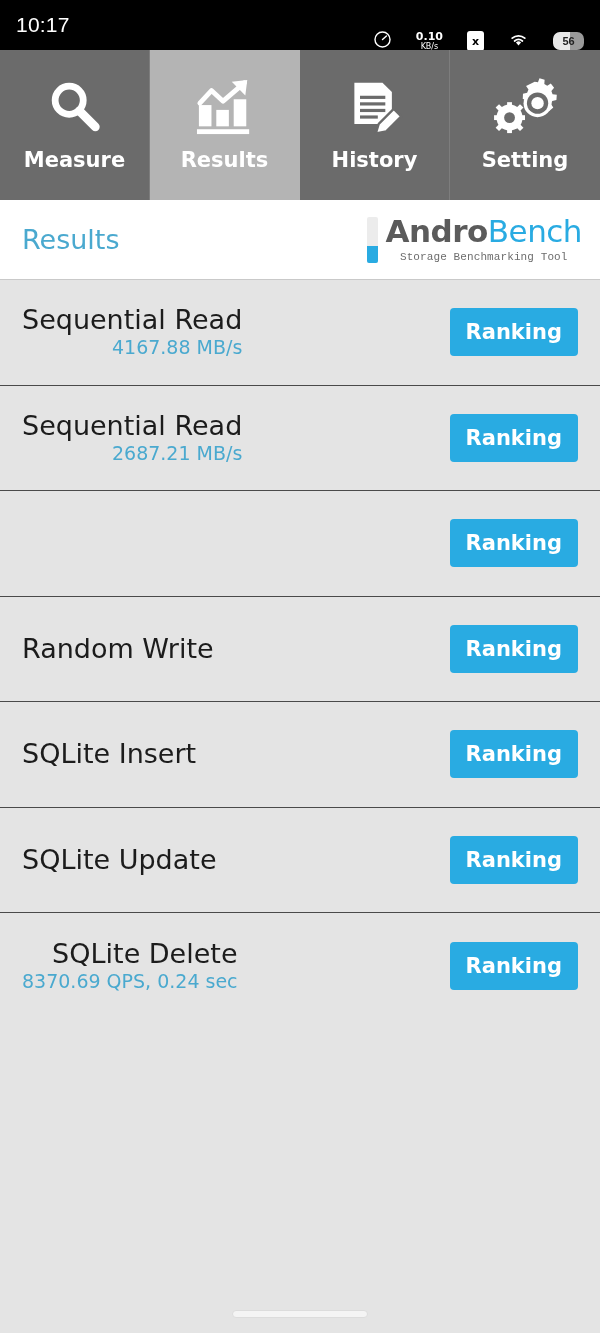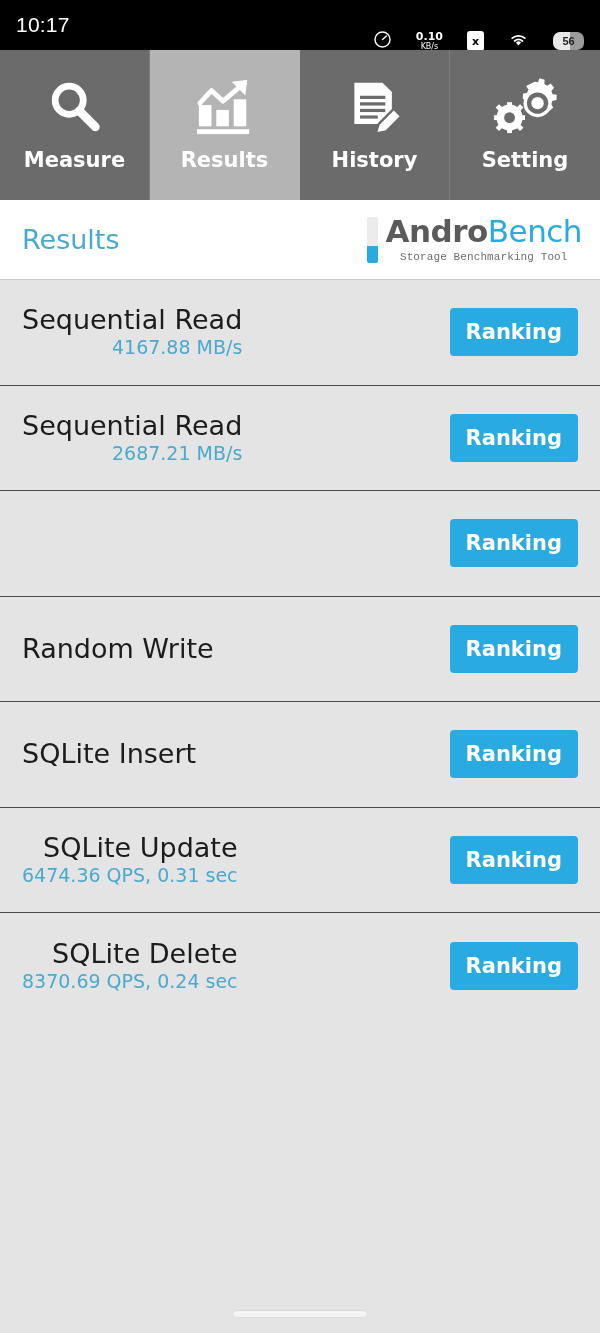--- a/index.html
+++ b/index.html
@@ -314,21 +314,20 @@
     <div class="row">
       <div class="row-texts">
         <span class="row-title">SQLite Insert</span>
       </div>
       <button class="ranking-btn">Ranking</button>
     </div>
 
     <div class="row">
       <div class="row-texts">
         <span class="row-title">SQLite Update</span>
-        <span class="row-sub">6474.36 QPS, 0.31 sec</span>
       </div>
       <button class="ranking-btn">Ranking</button>
     </div>
 
     <div class="row">
       <div class="row-texts">
         <span class="row-title">SQLite Delete</span>
         <span class="row-sub">8370.69 QPS, 0.24 sec</span>
       </div>
       <button class="ranking-btn">Ranking</button>

